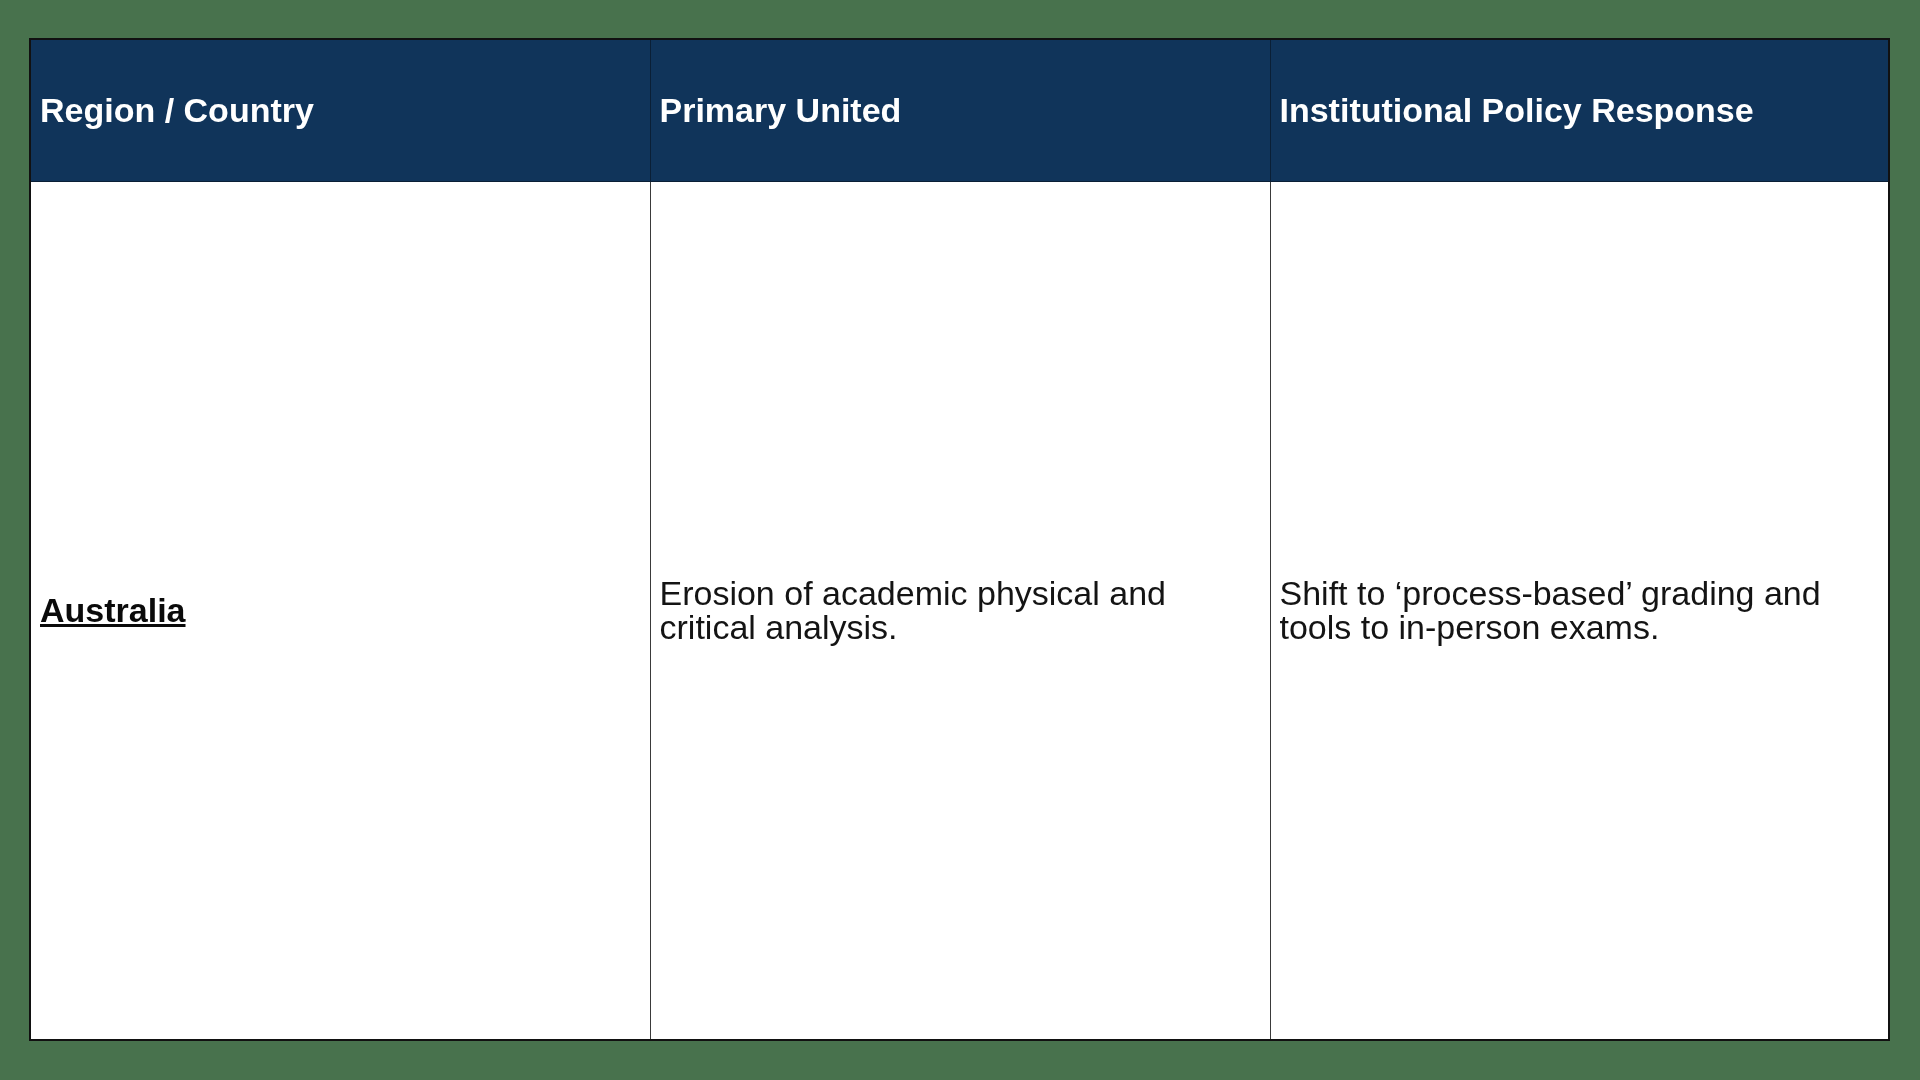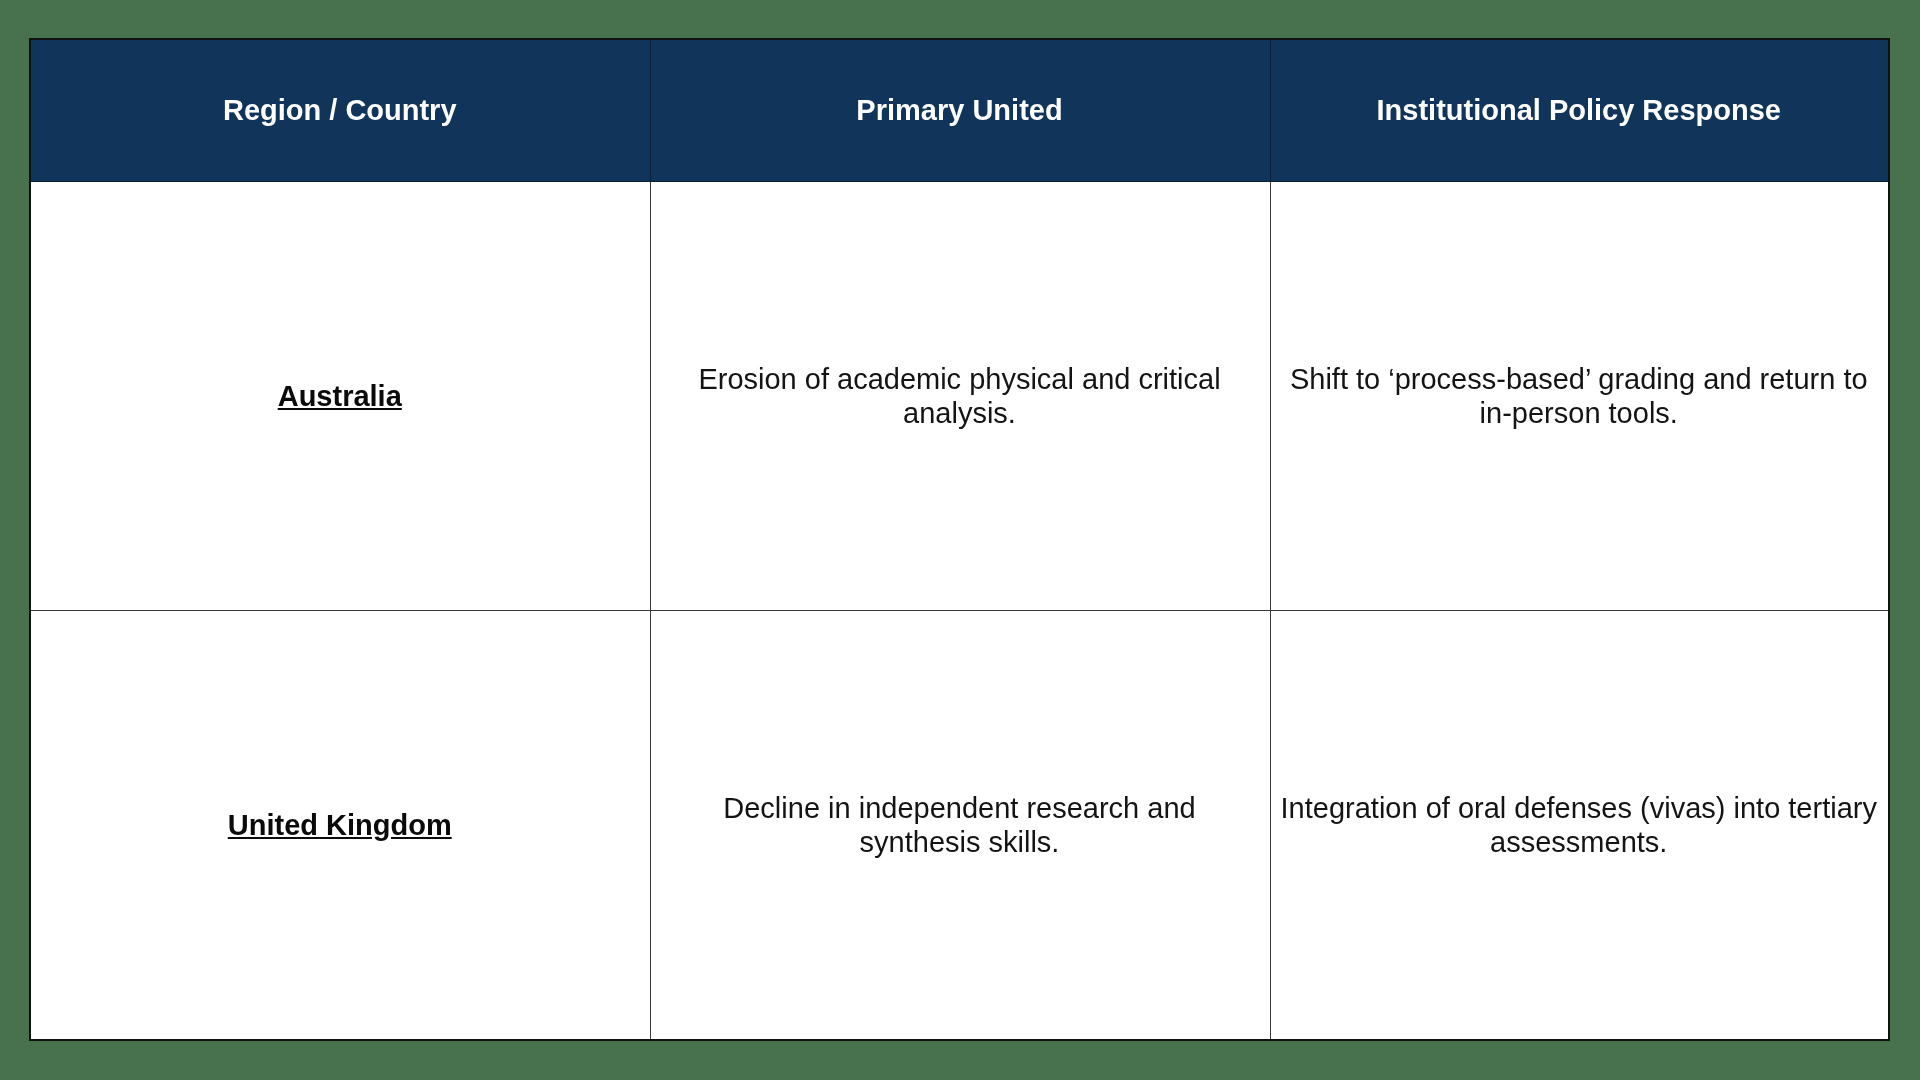--- a/index.html
+++ b/index.html
@@ -29,23 +29,23 @@
       height: 100%;
       border-collapse: collapse;
       table-layout: fixed;
     }
     col.c1 { width: 619px; }
     col.c2 { width: 620px; }
     col.c3 { width: 618px; }
     th, td {
       border: 1.5px solid #3a3a3a;
       padding: 0 10px 0 9px;
-      text-align: center;
+      text-align: left;
       vertical-align: middle;
-      font-size: 29px;
+      font-size: 34px;
       line-height: 34px;
     }
     tr:first-child th { border-top: none; }
     tr th:first-child, tr td:first-child { border-left: none; }
     tr th:last-child, tr td:last-child { border-right: none; }
     tr:last-child td { border-bottom: none; }
     thead tr { height: 141px; }
     thead th {
       background: #10345a;
       color: #ffffff;
@@ -77,22 +77,17 @@
       <tr>
         <th>Region / Country</th>
         <th>Primary United</th>
         <th>Institutional Policy Response</th>
       </tr>
     </thead>
     <tbody>
       <tr>
         <td class="country">Australia</td>
         <td>Erosion of academic physical and critical analysis.</td>
-        <td>Shift to ‘process-based’ grading and return to in-person tools.</td>
-      </tr>
-      <tr>
-        <td class="country">United Kingdom</td>
-        <td>Decline in independent research and synthesis skills.</td>
-        <td>Integration of oral defenses (vivas) into tertiary assessments.</td>
+        <td>Shift to ‘process-based’ grading and tools to in-person exams.</td>
       </tr>
     </tbody>
   </table>
 </div>
 
 </body></html>

